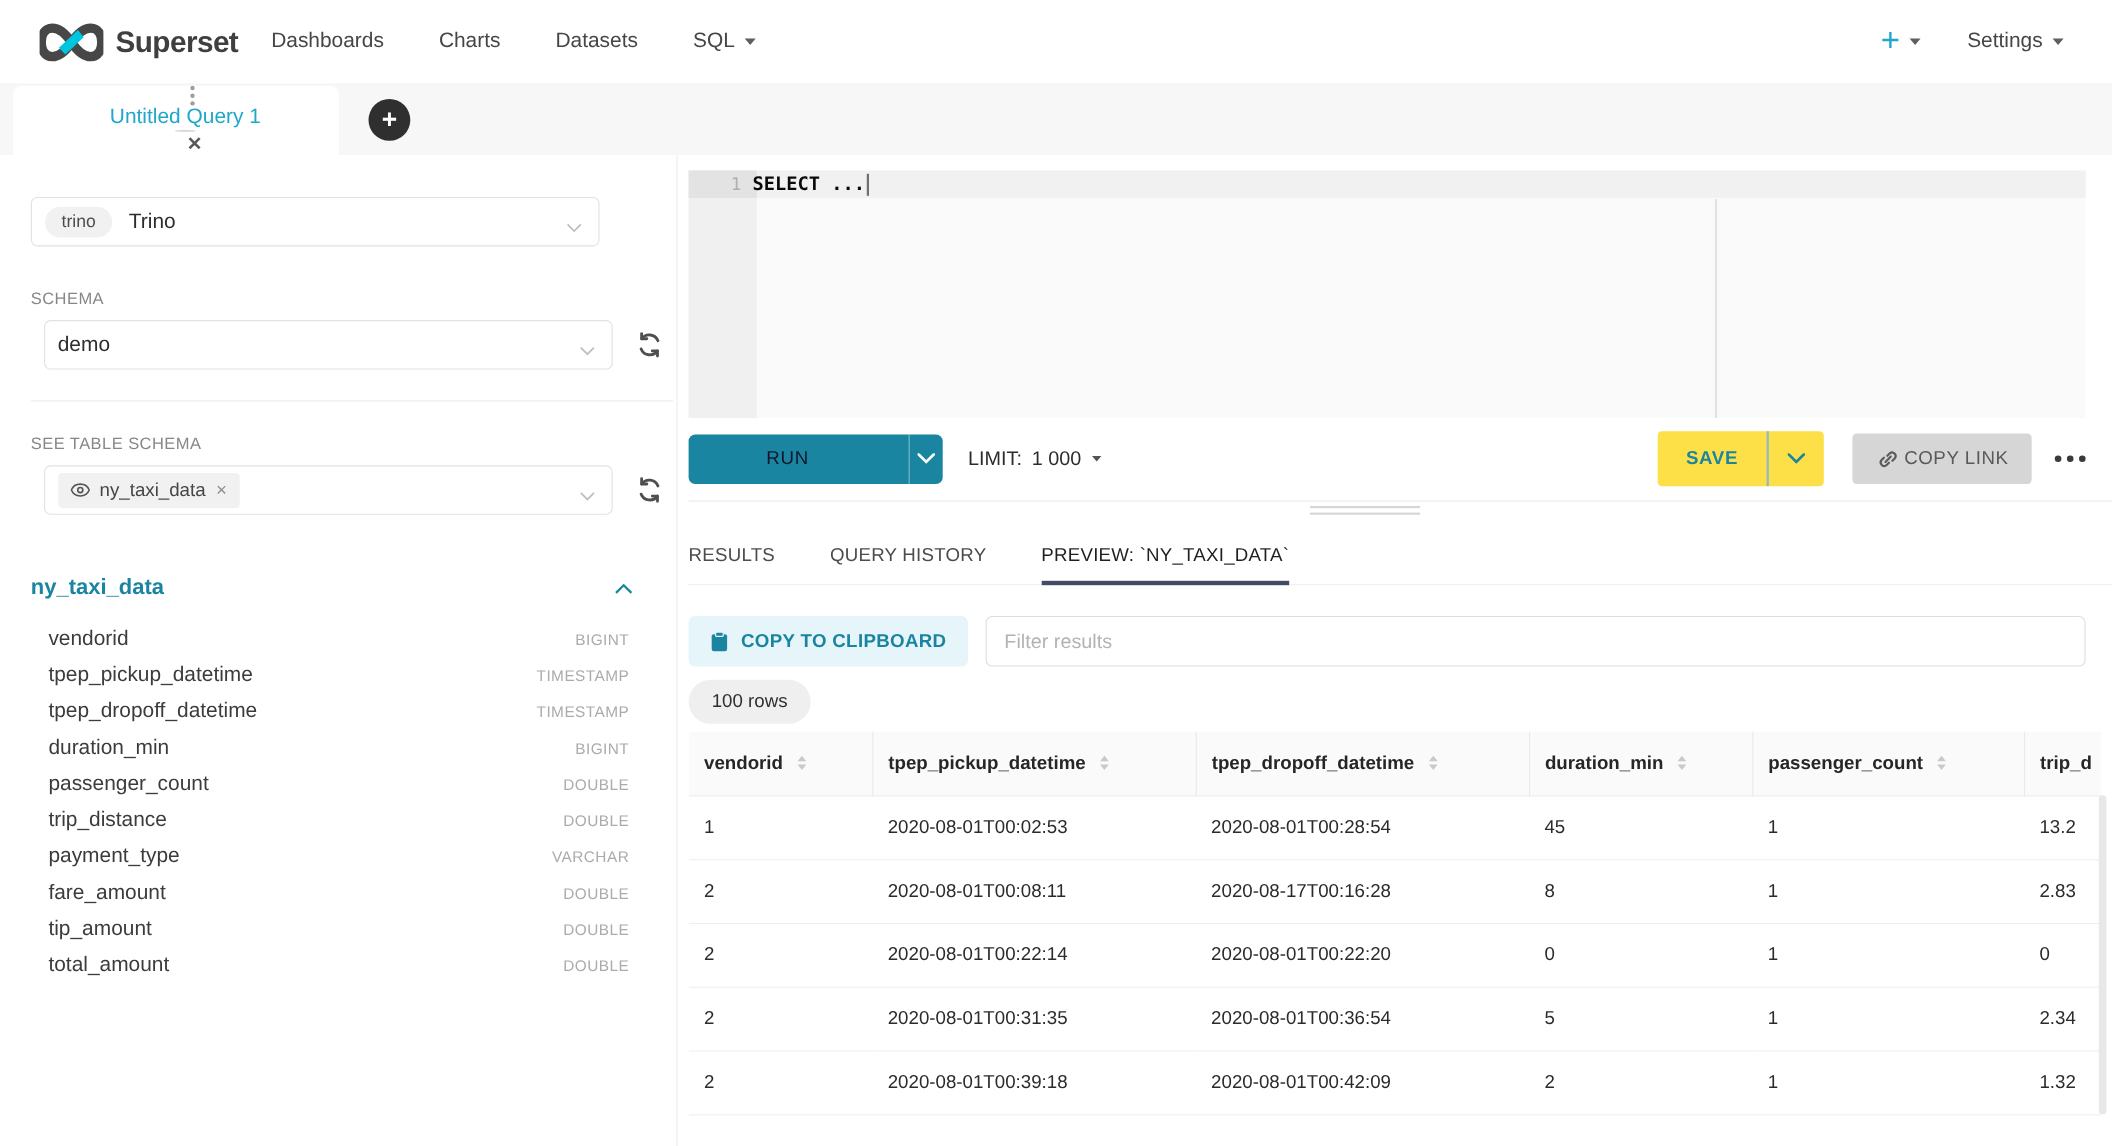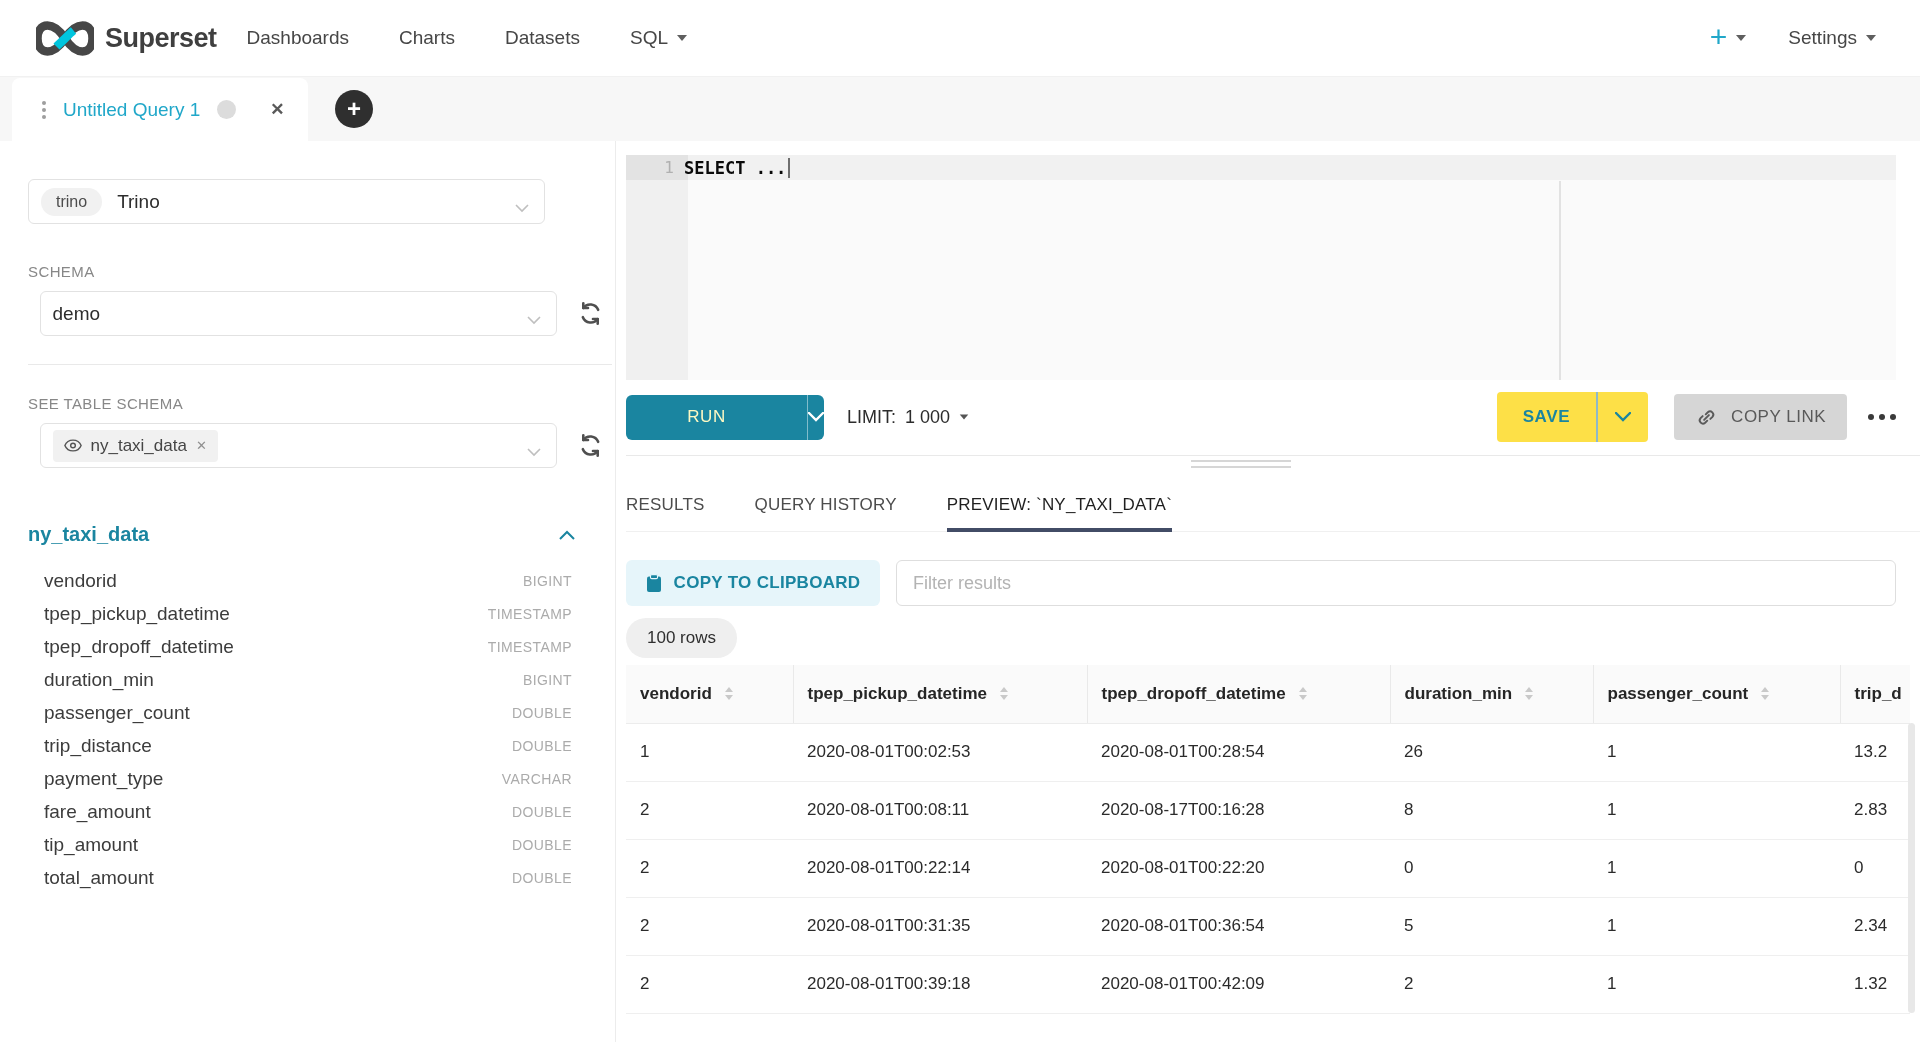--- a/index.html
+++ b/index.html
@@ -19,21 +19,21 @@
   .caret { width:0; height:0; border-left:5px solid transparent; border-right:5px solid transparent;
     border-top:6px solid #5f5f5f; display:inline-block; }
   .nav-right { margin-left:auto; margin-right:44px; display:flex; align-items:center; gap:42px; }
   .plus-group { display:flex; align-items:center; gap:9px; }
   .plus-glyph { color:#20a7c9; font-size:30px; font-weight:300; line-height:1; margin-top:-3px; }
 
   
   .tabbar { position:absolute; left:0; top:77px; width:1920px; height:64px;
     background:#f7f7f7; display:flex; align-items:flex-end; }
   .query-tab { margin-left:12px; width:296px; height:63px; background:#fff;
-    border-radius:8px 8px 0 0; display:flex; align-items:center; }
+    border-radius:8px 8px 0 0; display:flex; align-items:center;flex-direction:column; }
   .drag-dots { margin-left:30px; display:flex; flex-direction:column; gap:3px; }
   .drag-dots i { width:4px; height:4px; border-radius:50%; background:#9e9e9e; }
   .tab-title { margin-left:17px; font-size:19px; color:#20a7c9; }
   .tab-status-dot { width:19px; height:19px; border-radius:50%; background:#dcdcdc; margin-left:17px; }
   .tab-close { margin-left:34px; font-size:17px; font-weight:bold; color:#595959; cursor:pointer; }
   .add-tab { width:38px; height:38px; border-radius:50%; background:#2f2f2f; color:#fff;
     display:flex; align-items:center; justify-content:center; font-size:24px; font-weight:bold;
     margin-left:27px; margin-bottom:13px; cursor:pointer; line-height:1; }
 
   
@@ -71,36 +71,36 @@
     font-family:"DejaVu Sans Mono", monospace; font-size:16px; line-height:25px;
     text-align:right; padding-right:14px; }
   .active-line { position:absolute; left:62px; right:0; top:0; height:25px; background:#f1f1f1; }
   .code-line { position:absolute; left:46px; top:0; height:25px; display:flex; align-items:center;
     padding-left:12px; font-family:"DejaVu Sans Mono", monospace; font-weight:bold; font-size:17px; color:#0a0a0a; }
   .cursor-bar { display:inline-block; width:2px; height:20px; background:#6f6f6f; margin-left:2px; }
   .print-margin { position:absolute; left:933px; top:26px; bottom:0; width:2px; background:#e2e2e2; }
 
   .toolbar { position:absolute; left:9px; top:251px; right:24px; height:50px;
     display:flex; align-items:center; }
-  .run-btn { height:45px; width:198px; background:#1a85a0; border-radius:6px; color:#fef9c3;
+  .run-btn { height:45px; width:231px; background:#1a85a0; border-radius:6px; color:#0f172a;
     display:flex; overflow:hidden; cursor:pointer;gap:20px; }
   .run-main { width:180px; display:flex; align-items:center; justify-content:center;
     font-size:17px; letter-spacing:0.6px; }
   .run-caret { flex:1; border-left:1px solid rgba(255,255,255,0.45);
     display:flex; align-items:center; justify-content:center; cursor:pointer; }
   .limit { margin-left:23px; display:flex; align-items:center; gap:9px;
     font-size:18px; color:#2c2c2c; cursor:pointer; }
   .limit .caret { border-top-color:#555; transform:scale(0.85); }
   .tb-spacer { flex:1; }
   .save-btn { height:50px; background:#fde047; border-radius:4px; display:flex; align-items:stretch;
     color:#1a85a0; cursor:pointer; }
   .save-main { padding:0 26px; display:flex; align-items:center; font-size:17px; font-weight:bold; letter-spacing:0.6px; }
   .save-caret { width:52px; border-left:2px solid #8fb9c9; display:flex; align-items:center; justify-content:center; }
   .copy-link-btn { margin-left:26px; height:46px; background:#d6d6d6; border-radius:4px;
-    display:flex; align-items:center; gap:13px; padding:0 21px; color:#595959;
+    display:flex; align-items:center; gap:3px; padding:0 21px; color:#595959;
     font-size:17px; font-weight:500; letter-spacing:0.5px; cursor:pointer; }
   .more-dots { margin-left:21px; display:flex; gap:5px; cursor:pointer; }
   .more-dots i { width:6px; height:6px; border-radius:50%; background:#3a3a3a; }
 
   .section-divider { position:absolute; left:9px; right:0; top:314px; height:1px; background:#e9e9e9; }
   .drag-handle { position:absolute; left:574px; top:319px; width:100px; cursor:row-resize; }
   .drag-handle i { display:block; width:100px; height:2px; background:#d6d6d6; margin-bottom:4px; }
 
   .result-tabs { position:absolute; left:9px; right:0; top:338px; height:53px;
     display:flex; gap:50px; border-bottom:1px solid #f0f0f0; }
@@ -452,21 +452,21 @@
                 <span>trip_d</span>
               </span>
             </th>
         </tr>
       </thead>
       <tbody>
         <tr>
           <td>1</td>
           <td>2020-08-01T00:02:53</td>
           <td>2020-08-01T00:28:54</td>
-          <td>26</td>
+          <td>45</td>
           <td>1</td>
           <td>13.2</td>
         </tr>
         <tr>
           <td>2</td>
           <td>2020-08-01T00:08:11</td>
           <td>2020-08-17T00:16:28</td>
           <td>8</td>
           <td>1</td>
           <td>2.83</td>

